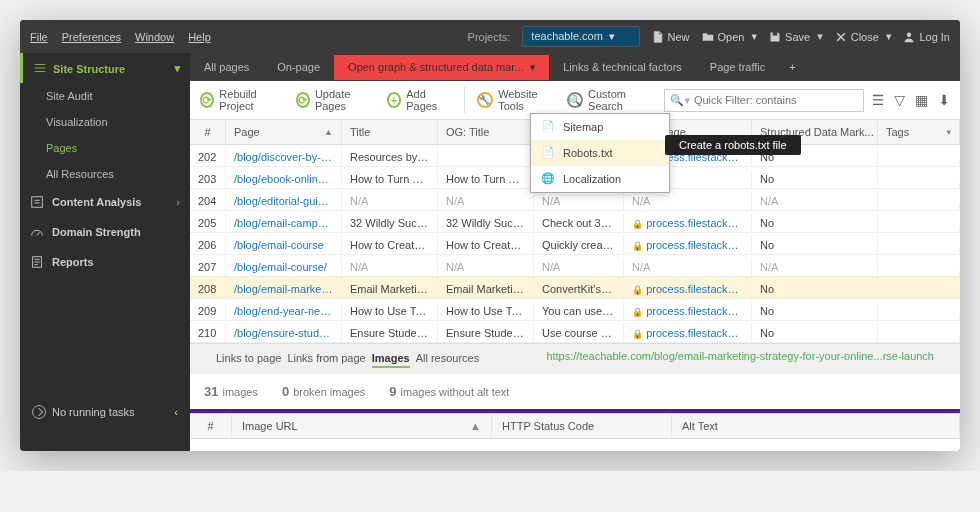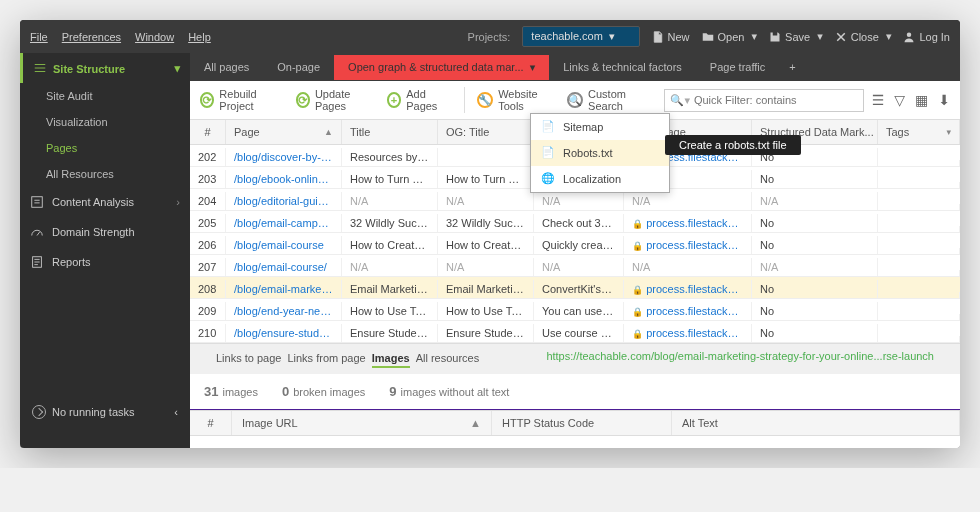--- a/index.html
+++ b/index.html
@@ -12,21 +12,21 @@
 .proj-label{color:#aaa}
 .proj-select{background:#0c4a6e;border:1px solid #555;color:#ddd;padding:3px 24px 3px 8px;border-radius:2px}
 .mb-btn{color:#ccc;display:inline-flex;align-items:center;gap:4px;cursor:pointer}
 .mb-ico{width:12px;height:12px;display:inline-block}
 .body{display:flex;background:#fff}
 .sidebar{width:170px;background:#2d2d2d;color:#ccc;padding-top:0}
 .sb-head{display:flex;align-items:flex-end;gap:6px;padding:8px 10px;color:#8bc34a;font-weight:bold;border-left:3px solid #8bc34a}
 .sb-head .chev{margin-left:auto;color:#8bc34a}
 .sb-item{padding:7px 10px 7px 26px;color:#bbb;cursor:pointer}
 .sb-item.sel{color:#8bc34a}
-.sb-sec{display:flex;align-items:center;gap:8px;padding:8px 10px;color:#ccc;font-weight:normal;cursor:pointer}
+.sb-sec{display:flex;align-items:center;gap:8px;padding:8px 10px;color:#ccc;font-weight:bold;cursor:pointer}
 .sb-sec .chev{margin-left:auto;color:#888}
 .tabs{background:#3a3a3a;display:flex;align-items:center;height:28px}
 .tab{padding:6px 14px;color:#bbb;cursor:pointer;white-space:nowrap}
 .tab.active{background:#ef4444;color:#333}
 .tab.add{padding:6px 10px;color:#bbb}
 .main{flex:1;display:flex;flex-direction:column;position:relative}
 .toolbar{background:#fff;border-bottom:1px solid #ddd;padding:6px 10px;display:flex;align-items:center;gap:12px;position:relative}
 .tb-btn{display:flex;align-items:center;gap:5px;color:#555;cursor:pointer}
 .tb-ico{width:16px;height:16px;border:2px solid #8bc34a;border-radius:50%;display:inline-flex;align-items:center;justify-content:center;color:#8bc34a;font-size:11px;font-weight:bold}
 .tb-ico.yel{border-color:#f9a825;color:#f9a825}
@@ -55,21 +55,21 @@
 .row{display:flex;border-bottom:1px solid #eee;height:22px;align-items:flex-end}
 .row.sel{background:#fdf5d8}
 .cell{padding:3px 8px;border-right:1px solid #f0f0f0;white-space:nowrap;overflow:hidden;text-overflow:ellipsis;color:#444}
 .cell.link{color:#1976d2;cursor:pointer}
 .cell.na{color:#aaa}
 .lock{color:#888;margin-right:3px;font-size:9px}
 .sub-tabs{background:#f0f0f0;border-top:1px solid #ddd;padding:6px 26px;display:flex;align-items:flex-start;gap:6px}
 .sub-tab{color:#555;cursor:pointer;padding:2px 0}
 .sub-tab.active{color:#333;font-weight:bold;border-bottom:2px solid #8bc34a}
 .sub-url{margin-left:auto;color:#4caf50}
-.stats{background:#fff;padding:10px 14px;display:flex;gap:24px;border-bottom:1px solid #4c1d95}
+.stats{background:#fff;padding:10px 14px;display:flex;gap:24px;border-bottom:4px solid #4c1d95}
 .stat b{font-size:13px;margin-right:4px}
 .stat{color:#777}
 .img-head{display:flex;background:#f5f5f5;border-top:1px solid #ddd;border-bottom:1px solid #ddd}
 .ih{padding:6px 10px;border-right:1px solid #e5e5e5;color:#555}
 .ih-n{width:42px;text-align:center}
 .ih-url{width:260px}
 .ih-st{width:180px}
 .ih-alt{flex:1}
 .footer{background:#2d2d2d;color:#ccc;padding:8px 12px;display:flex;align-items:center;gap:6px}
 .foot-ico{width:14px;height:14px;border:1.5px solid #aaa;border-radius:50%;position:relative}

